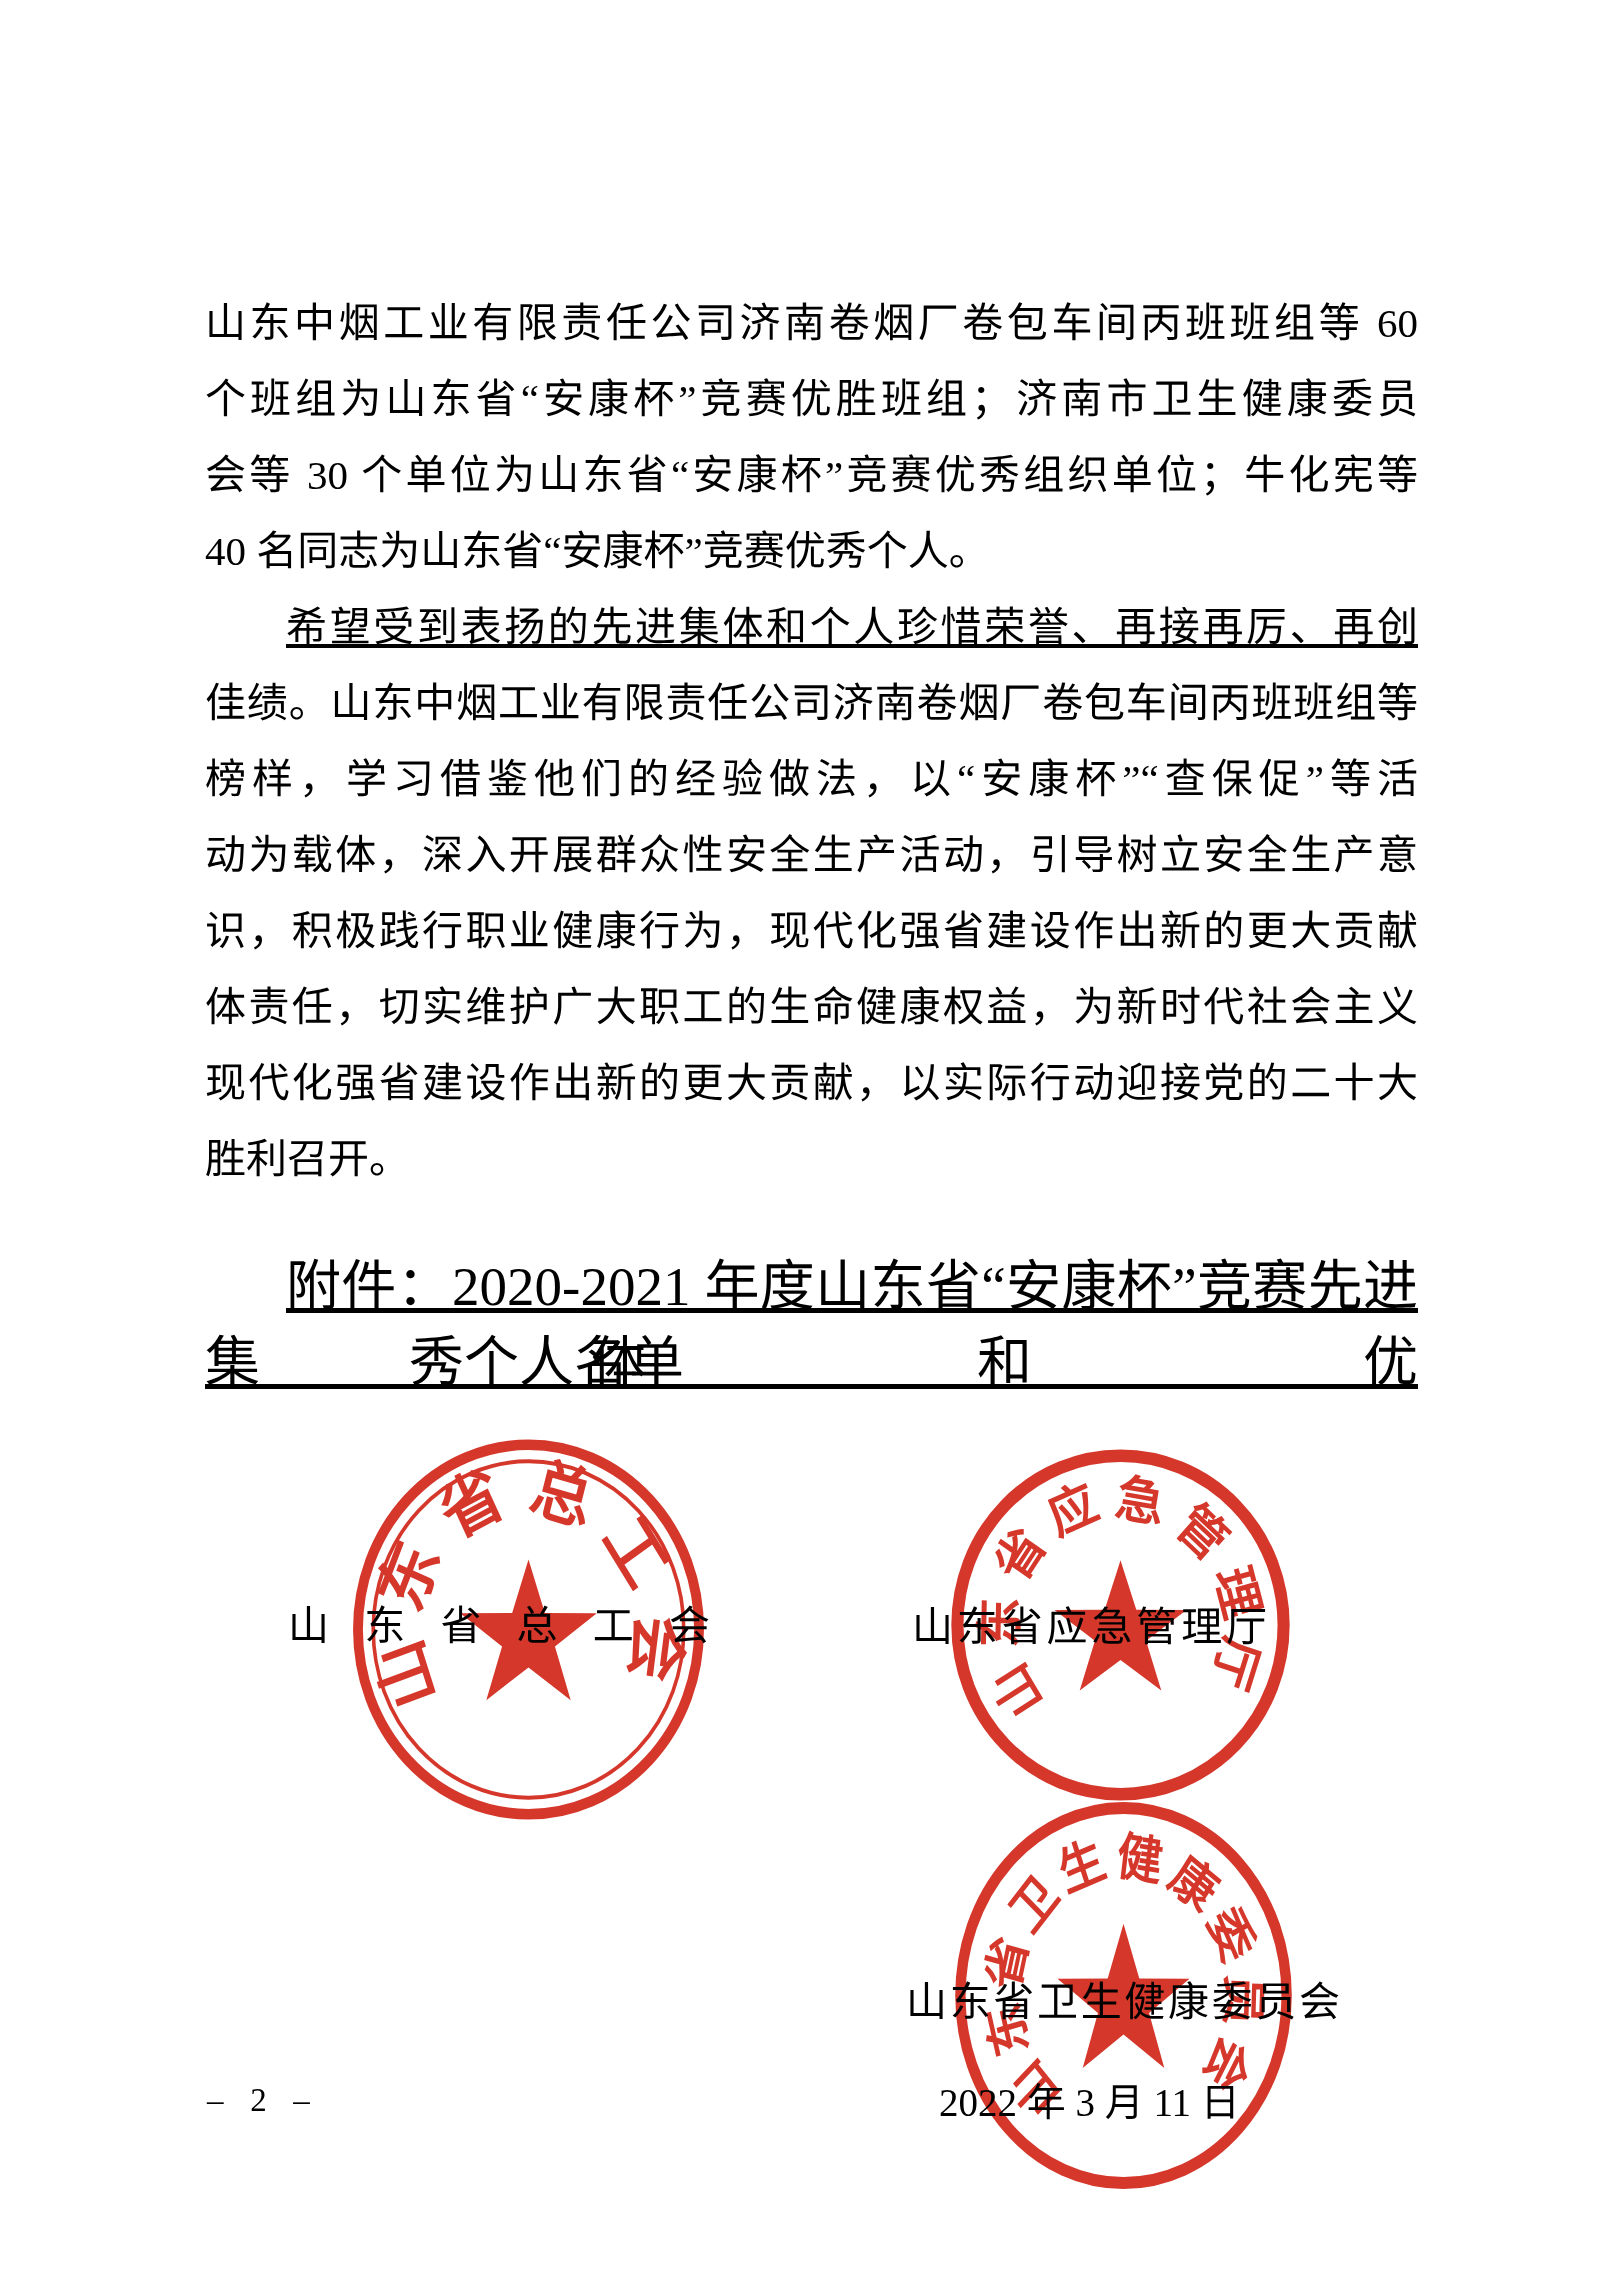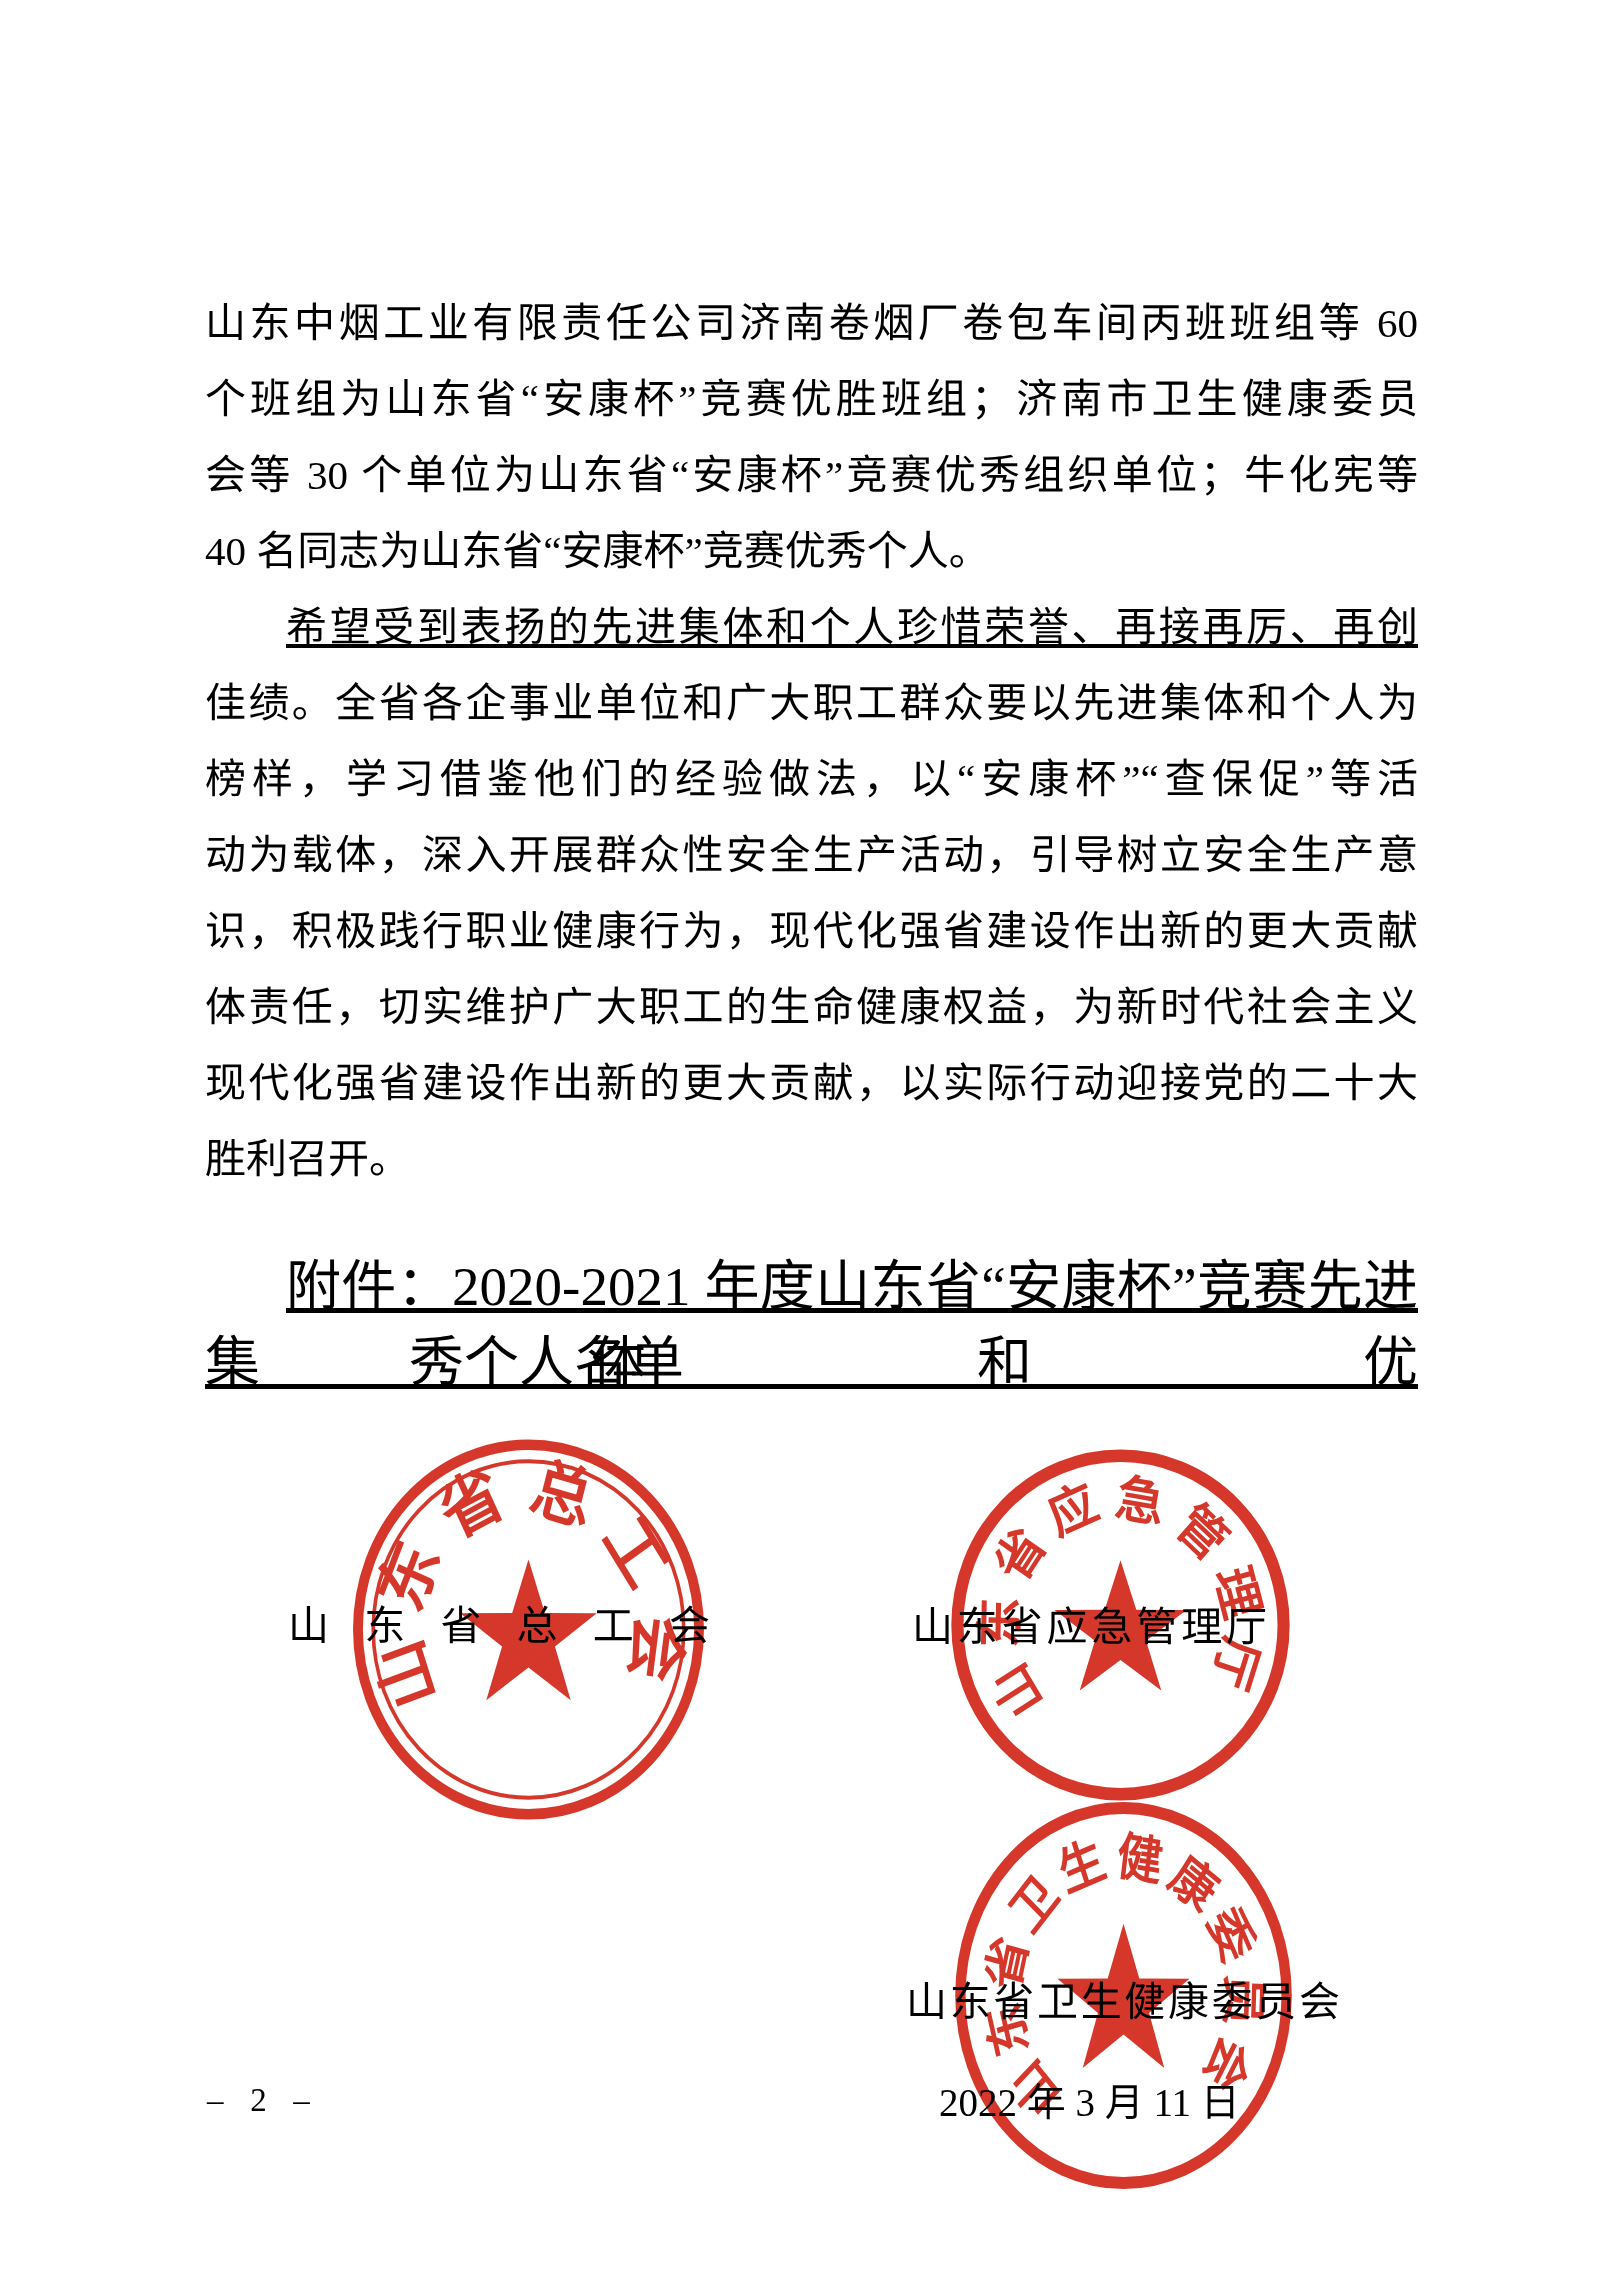--- a/index.html
+++ b/index.html
@@ -55,21 +55,21 @@
 <body>
 
 <div class="page">
 
   <div class="body-text">
     <div class="line">山东中烟工业有限责任公司济南卷烟厂卷包车间丙班班组等 60</div>
     <div class="line">个班组为山东省“安康杯”竞赛优胜班组；济南市卫生健康委员</div>
     <div class="line">会等 30 个单位为山东省“安康杯”竞赛优秀组织单位；牛化宪等</div>
     <div class="line last">40 名同志为山东省“安康杯”竞赛优秀个人。</div>
     <div class="line indent2">希望受到表扬的先进集体和个人珍惜荣誉、再接再厉、再创</div>
-    <div class="line">佳绩。全省各企事业单位和广大职工群众要以先进集体和个人为</div>
+    <div class="line">佳绩。山东中烟工业有限责任公司济南卷烟厂卷包车间丙班班组等</div>
     <div class="line">榜样，学习借鉴他们的经验做法，以“安康杯”“查保促”等活</div>
     <div class="line">动为载体，深入开展群众性安全生产活动，引导树立安全生产意</div>
     <div class="line">识，积极践行职业健康行为，现代化强省建设作出新的更大贡献</div>
     <div class="line">体责任，切实维护广大职工的生命健康权益，为新时代社会主义</div>
     <div class="line">现代化强省建设作出新的更大贡献，以实际行动迎接党的二十大</div>
     <div class="line last">胜利召开。</div>
   </div>
 
   <div class="attachment">
     <div class="line indent2">附件：2020-2021 年度山东省“安康杯”竞赛先进集体和优</div>

